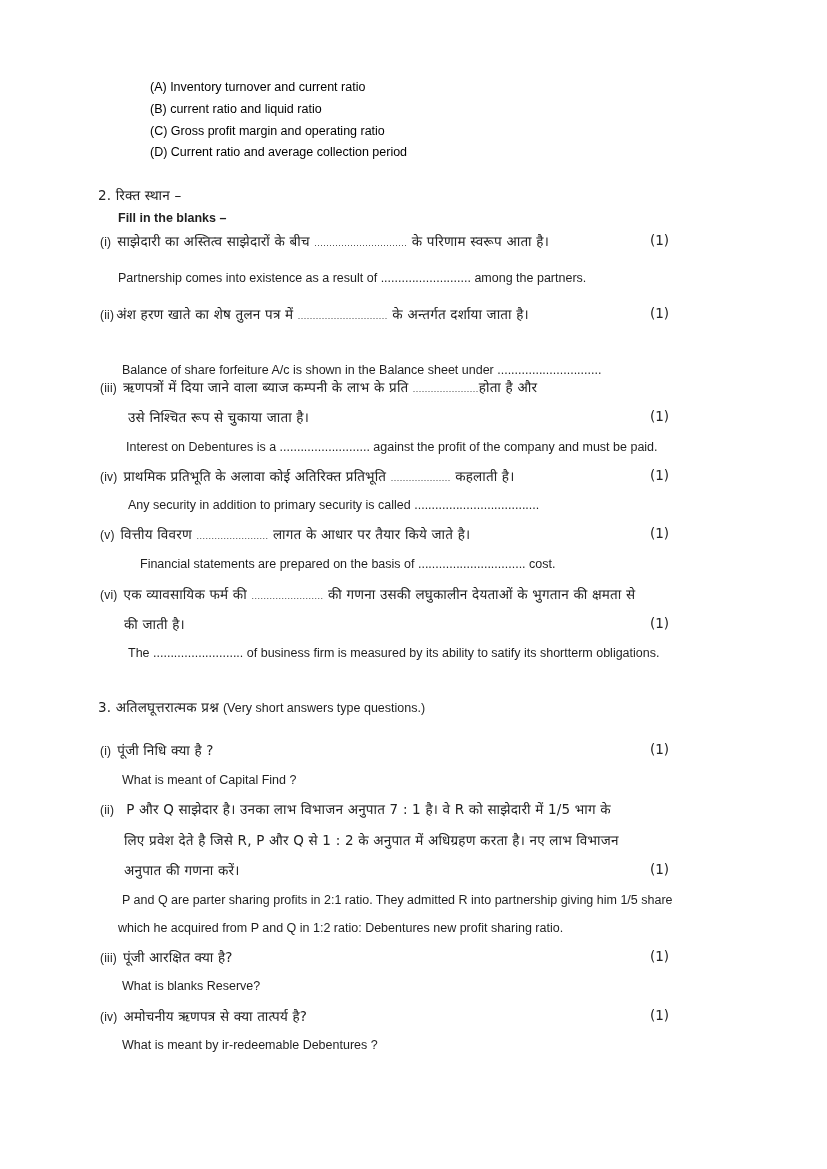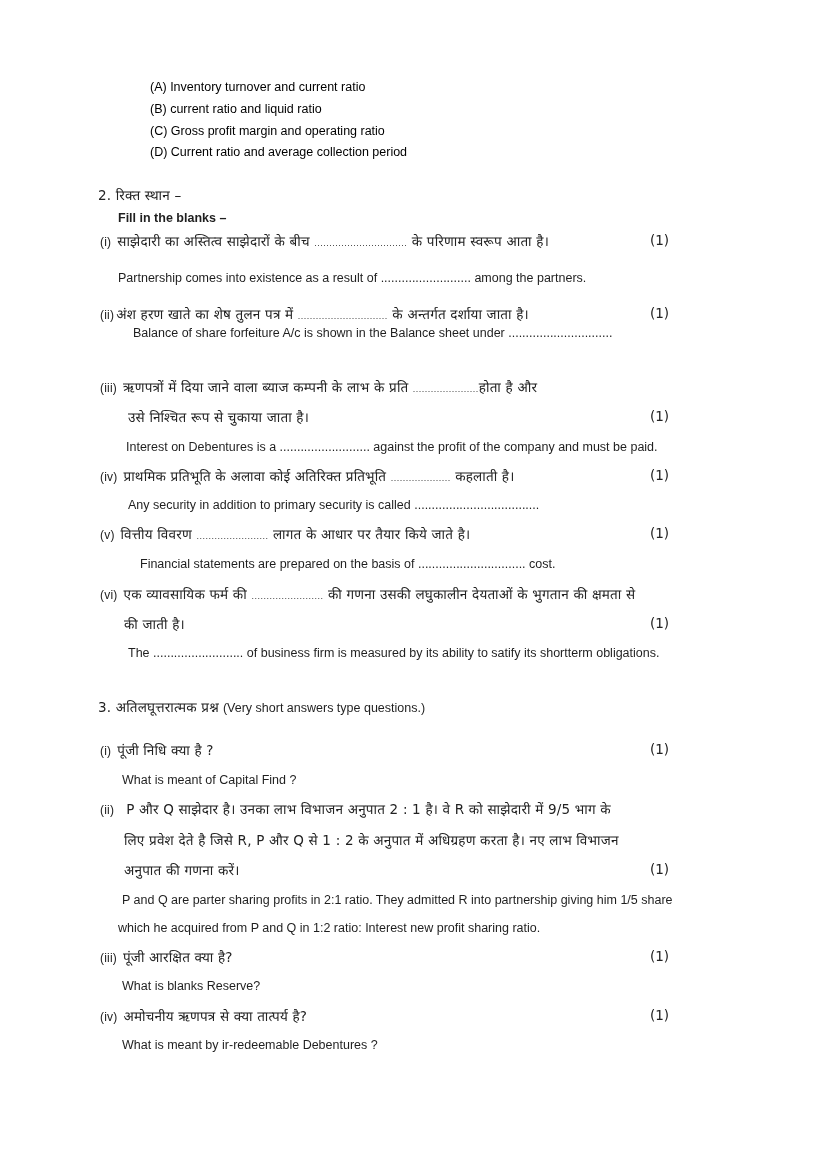--- a/index.html
+++ b/index.html
@@ -30,21 +30,21 @@
 </div>
 <div class="mark" style="left:650px; top:232px;">(1)</div>
 <div class="line en" style="left:118px; top:271px;">Partnership comes into existence as a result of .......................... among the partners.</div>
 
 <div class="line hi" style="left:100px; top:305px;">
   <span class="num" style="margin-right:2px;">(ii)</span><span>अंश हरण खाते का शेष तुलन पत्र में</span>
   <span class="dots">..............................</span>
   <span>के अन्तर्गत दर्शाया जाता है।</span>
 </div>
 <div class="mark" style="left:650px; top:305px;">(1)</div>
-<div class="line en" style="left:122px; top:326px;margin-left:11px;">Balance of share forfeiture A/c is shown in the Balance sheet under ..............................</div>
+<div class="line en" style="left:122px; top:363px;">Balance of share forfeiture A/c is shown in the Balance sheet under ..............................</div>
 
 <div class="line hi" style="left:100px; top:378px;">
   <span class="num">(iii)</span><span>ऋणपत्रों में दिया जाने वाला ब्याज कम्पनी के लाभ के प्रति</span>
   <span class="dots">......................</span><span>होता है और</span>
 </div>
 <div class="line hi" style="left:128px; top:408px;">उसे निश्चित रूप से चुकाया जाता है।</div>
 <div class="mark" style="left:650px; top:408px;">(1)</div>
 <div class="line en" style="left:126px; top:440px;text-align:right;">Interest on Debentures is a .......................... against the profit of the company and must be paid.</div>
 
 <div class="line hi" style="left:100px; top:467px;">
@@ -77,27 +77,27 @@
   <span class="en" style="font-weight:normal;">(Very short answers type questions.)</span>
 </div>
 
 <div class="line hi" style="left:100px; top:741px;">
   <span class="num">(i)</span><span>पूंजी निधि क्या है ?</span>
 </div>
 <div class="mark" style="left:650px; top:741px;">(1)</div>
 <div class="line en" style="left:122px; top:773px;">What is meant of Capital Find ?</div>
 
 <div class="line hi" style="left:100px; top:800px;">
-  <span class="num" style="margin-right:12px;">(ii)</span><span>P और Q साझेदार है। उनका लाभ विभाजन अनुपात 2 : 1 है। वे R को साझेदारी में 9/5 भाग के</span>
+  <span class="num" style="margin-right:12px;">(ii)</span><span>P और Q साझेदार है। उनका लाभ विभाजन अनुपात 7 : 1 है। वे R को साझेदारी में 1/5 भाग के</span>
 </div>
 <div class="line hi" style="left:124px; top:831px;">लिए प्रवेश देते है जिसे R, P और Q से 1 : 2 के अनुपात में अधिग्रहण करता है। नए लाभ विभाजन</div>
 <div class="line hi" style="left:124px; top:861px;">अनुपात की गणना करें।</div>
 <div class="mark" style="left:650px; top:861px;">(1)</div>
 <div class="line en" style="left:122px; top:893px;">P and Q are parter sharing profits in 2:1 ratio. They admitted R into partnership giving him 1/5 share</div>
-<div class="line en" style="left:118px; top:921px;">which he acquired from P and Q in 1:2 ratio: Interest new profit sharing ratio.</div>
+<div class="line en" style="left:118px; top:921px;">which he acquired from P and Q in 1:2 ratio: Debentures new profit sharing ratio.</div>
 
 <div class="line hi" style="left:100px; top:948px;">
   <span class="num">(iii)</span><span>पूंजी आरक्षित क्या है?</span>
 </div>
 <div class="mark" style="left:650px; top:948px;">(1)</div>
 <div class="line en" style="left:122px; top:979px;">What is blanks Reserve?</div>
 
 <div class="line hi" style="left:100px; top:1007px;">
   <span class="num">(iv)</span><span>अमोचनीय ऋणपत्र से क्या तात्पर्य है?</span>
 </div>

